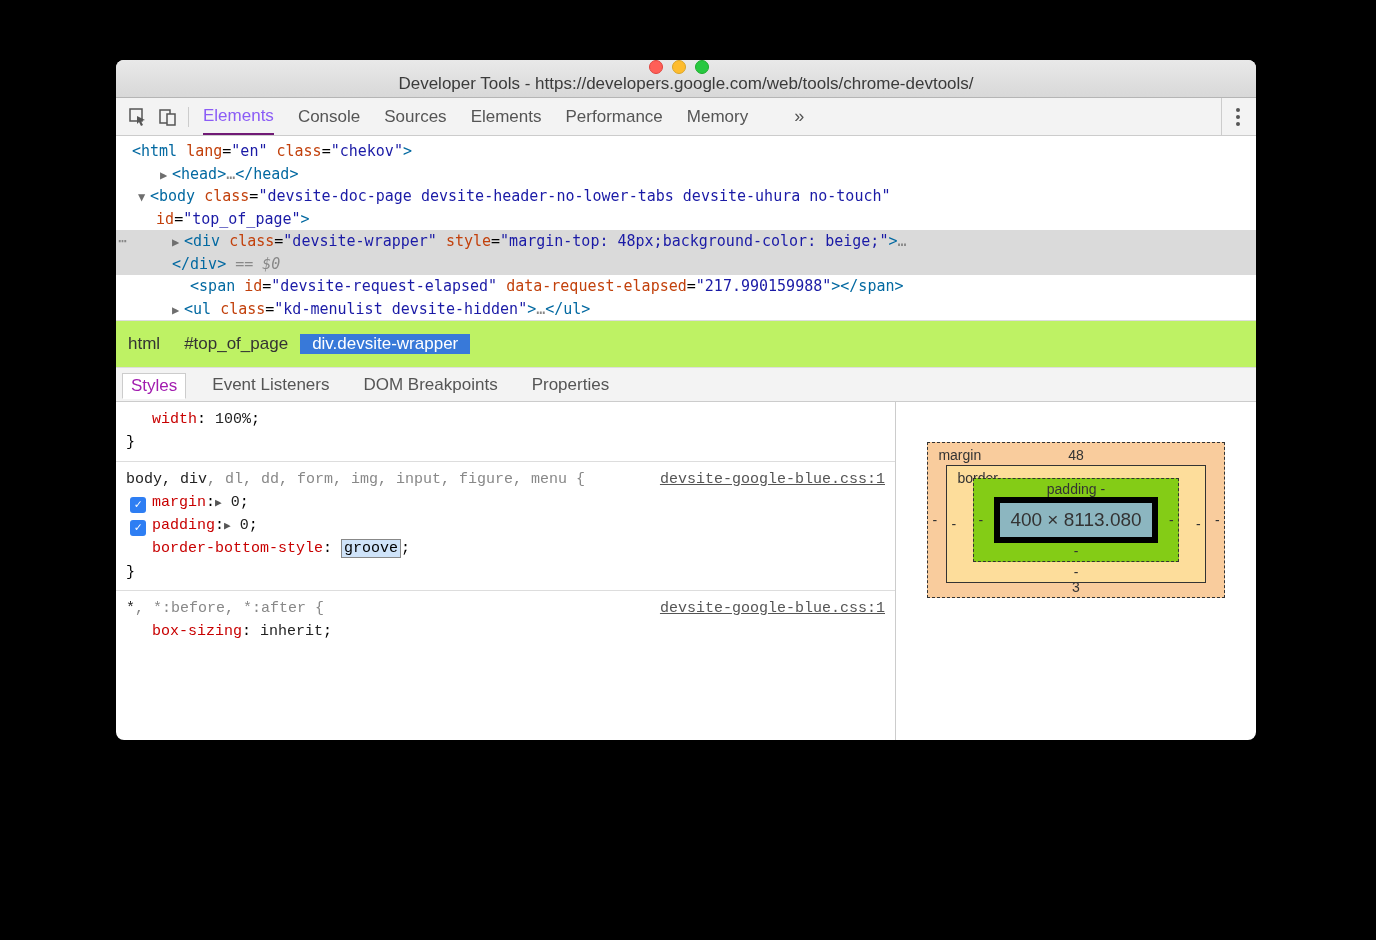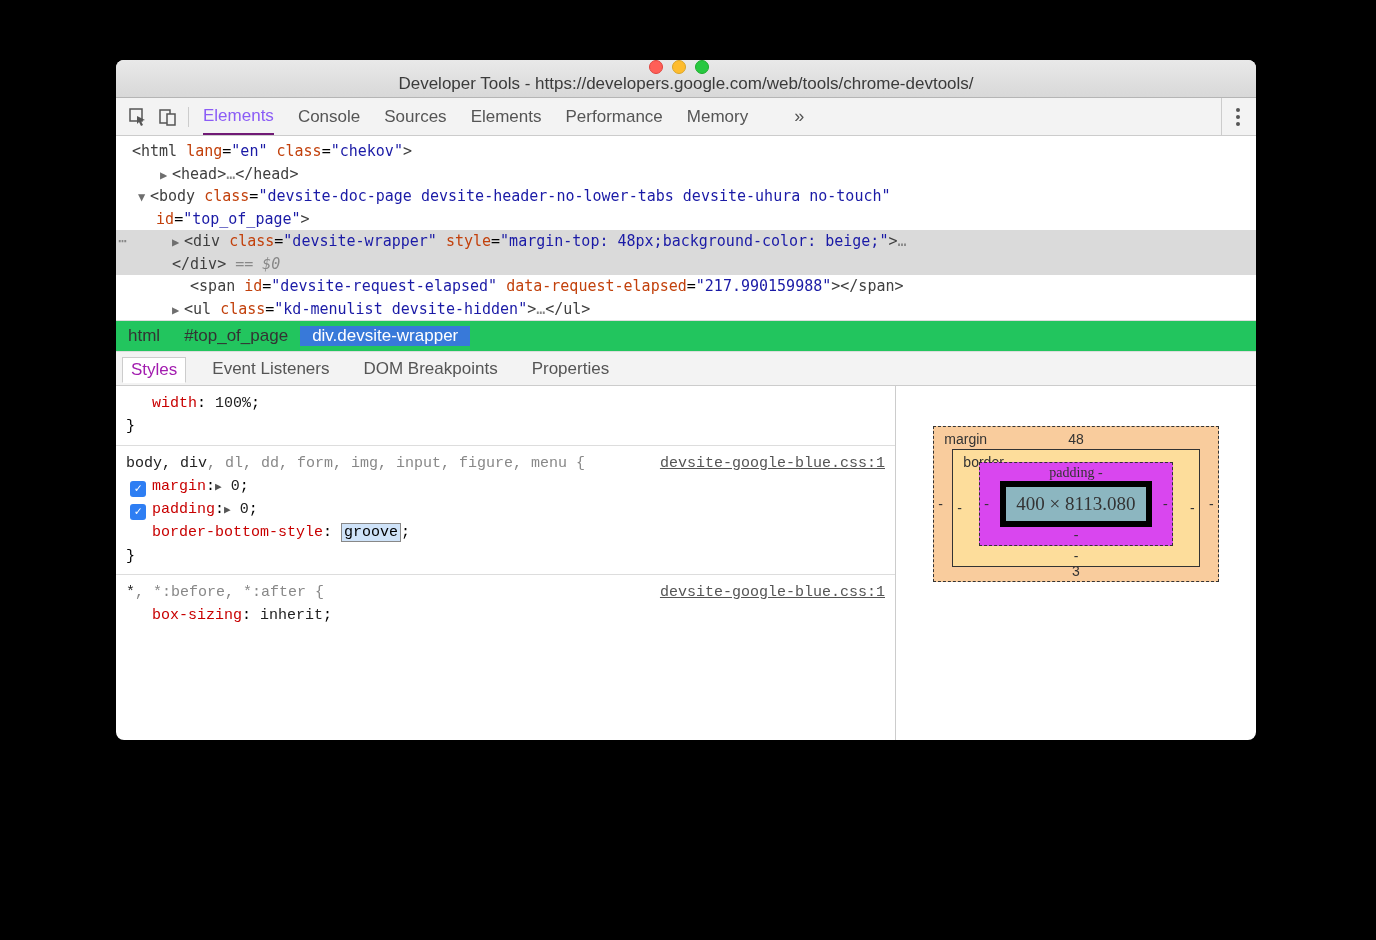--- a/index.html
+++ b/index.html
@@ -64,33 +64,33 @@
     line-height: 1.5;
     background:#fff;
     padding: 4px 0 0 0;
     overflow:hidden;
   }
   .dom-line { white-space: nowrap; padding: 0 10px 0 16px; }
   .dom-line.selected { background:#dadada; }
   .indent1 { padding-left: 44px; }
   .indent2 { padding-left: 56px; }
   .caret { color:#6e6e6e; font-size:12px; display:inline-block; width:12px; }
-  .tag { color:#404040;text-align:center; }
+  .tag { color:#0369a1;text-align:center; }
   .attr-name { color:#c2410c; }
   .attr-val { color:#1a1aa6; }
   .ellipsis-marker { color:#888; }
   .dollar { color:#888; font-style:italic; }
 
   .breadcrumb {
     border-top: 1px solid #ddd;
     border-bottom: 1px solid #ddd;
-    background:#22c55e;
+    background:#bef264;
     display:flex;
     font-size:17px;
-    height:32px;
+    height:48px;
     align-items:center;
   }
   .crumb { padding: 0 12px; color:#333; cursor:pointer; }
   .crumb.selected { background:#3879d9; color:#fff; }
 
   .styles-tabs {
     height:34px;
     background:#f3f3f3;
     border-bottom:1px solid #ccc;
     display:flex;
@@ -151,25 +151,24 @@
   .bm-bottomval { position:absolute; bottom:2px; left:50%; transform:translateX(-50%); }
   .bm-leftval { position:absolute; left:4px; top:50%; transform:translateY(-50%); }
   .bm-rightval { position:absolute; right:4px; top:50%; transform:translateY(-50%); }
   .bm-border {
     background:#fddd9b;
     border:1px solid #333;
     padding: 12px 26px 20px 26px;
     position:relative;
   }
   .bm-padding {
-    background:#d946ef;
+    background:#84cc16;
     border:1px dashed #333;
     padding: 18px 20px 18px 20px;
     position:relative;
-    font-family:Liberation Serif, serif;
   }
   .bm-content {
     background:#8cb6c0;
     border:6px solid #000000;
     padding: 6px 10px;
     font-size:19px;
     white-space:nowrap;
   }
 </style>
 </head>

